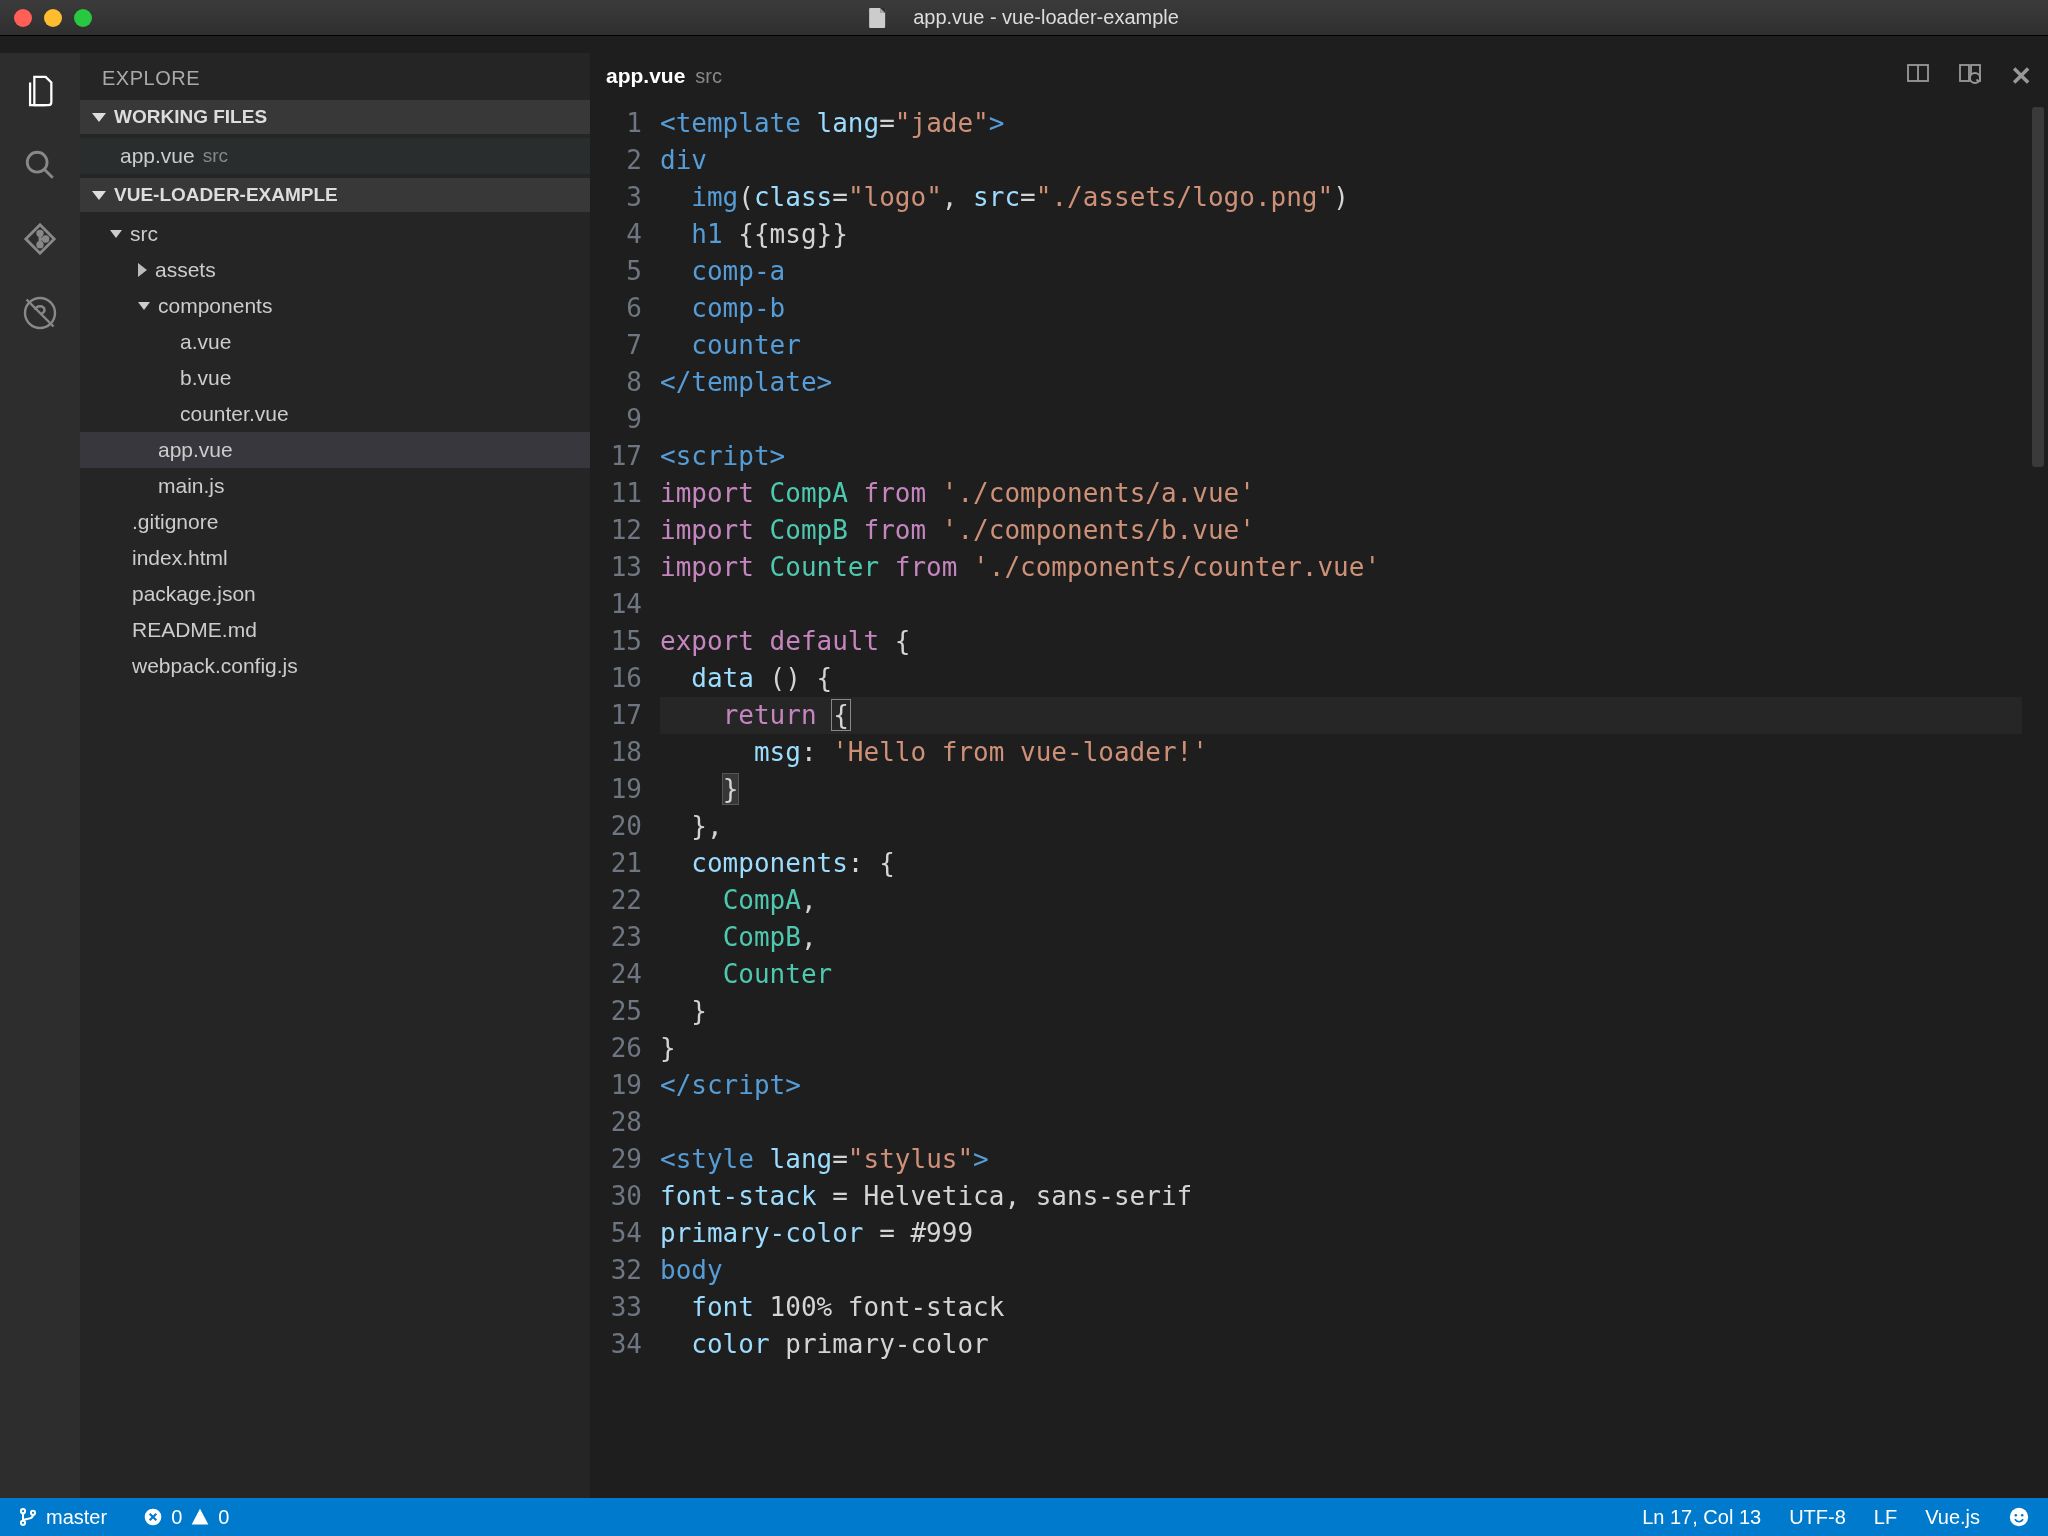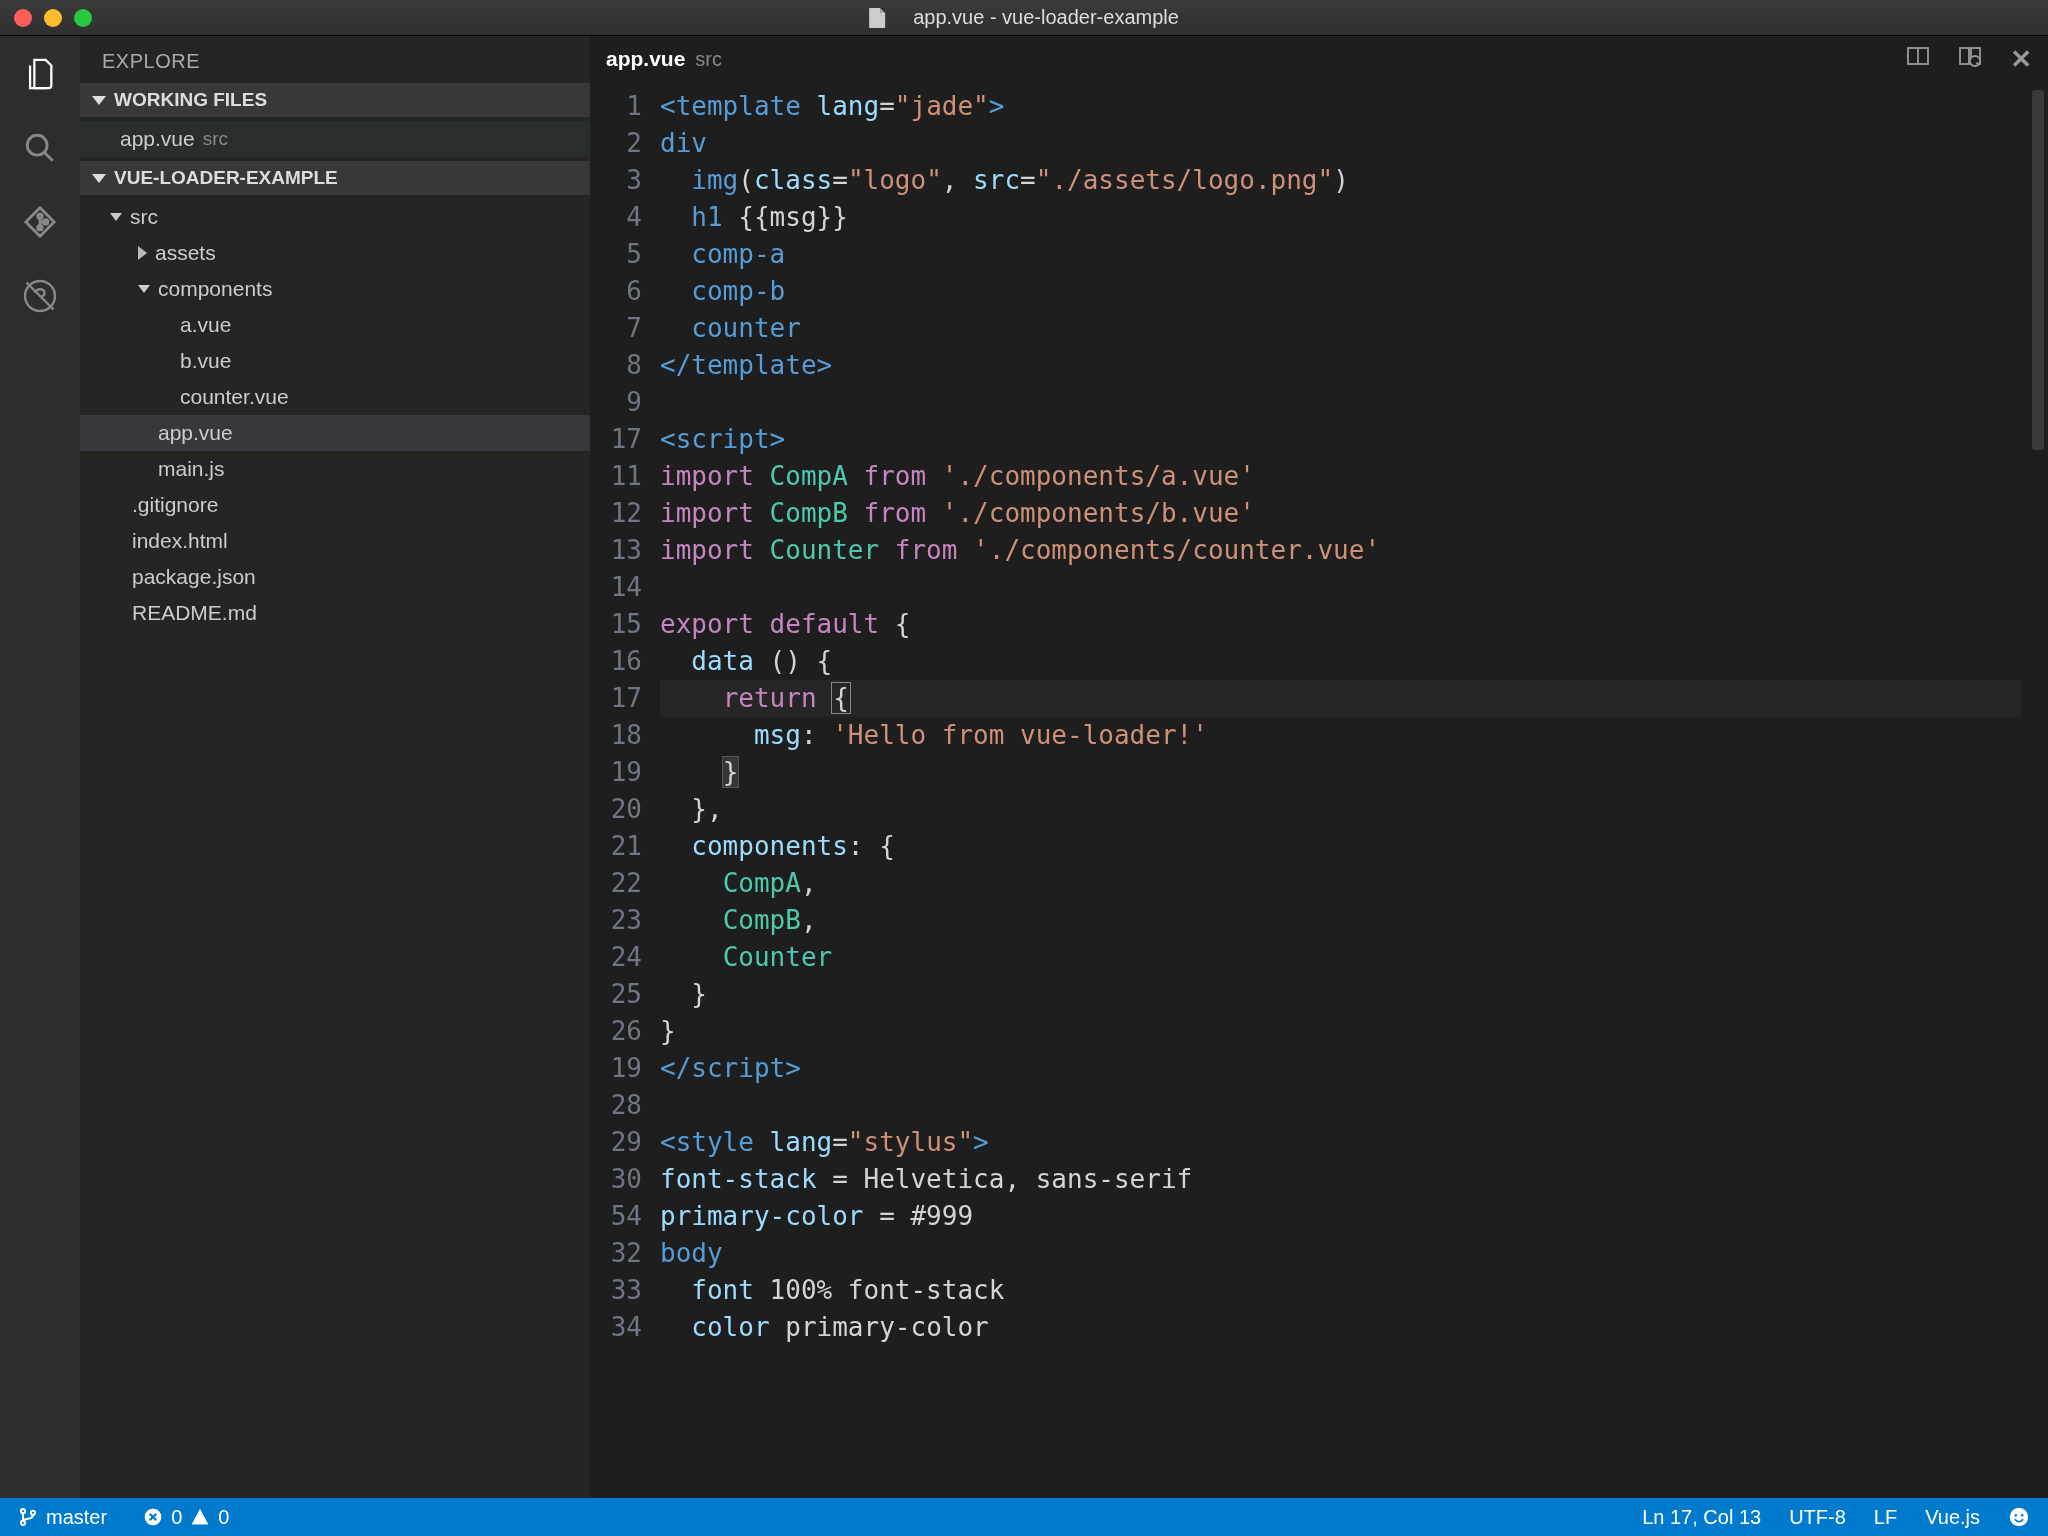--- a/index.html
+++ b/index.html
@@ -29,21 +29,21 @@
   .tl.yellow { background: #febc2e; }
   .tl.green { background: #28c840; }
   .titlebar-center {
     position: absolute; left: 50%; transform: translateX(-50%);
     display: flex; align-items: center; gap: 28px;
     color: #ddd; font-size: 20px;
   }
   .doc-icon { width: 16px; height: 20px; background: #ccc; border-radius: 1px; position: relative; }
   .doc-icon::after { content:''; position:absolute; top:0; right:0; border-left:5px solid #aaa; border-top:5px solid #2f2f2f; }
 
-  .main-area { display: flex; flex: 1; min-height: 0; }
+  .main-area { display: flex; flex: 1; min-height: 0; margin-top: 17px; }
 
   
   .activitybar {
     width: 80px; background: #2d2d2d; display: flex; flex-direction: column;
     align-items: center; padding-top: 18px; gap: 34px;
   }
   .activity-item { width: 40px; height: 40px; display:flex; align-items:center; justify-content:center; color:#888; cursor:pointer; }
   .activity-item.active { color:#fff; }
 
   
@@ -202,20 +202,23 @@
         <span>.gitignore</span>
       </div>
       <div class="tree-item" style="padding-left:52px">
         <span>index.html</span>
       </div>
       <div class="tree-item" style="padding-left:52px">
         <span>package.json</span>
       </div>
       <div class="tree-item" style="padding-left:52px">
         <span>README.md</span>
+      </div>
+      <div class="tree-item" style="padding-left:52px">
+        <span>webpack.config.js</span>
       </div>
     </div>
   </div>
 
   <div class="editor-wrap">
     <div class="tabbar">
       <div class="tab">
         <span style="font-weight:600">app.vue</span>
         <span class="dim2">src</span>
       </div>

